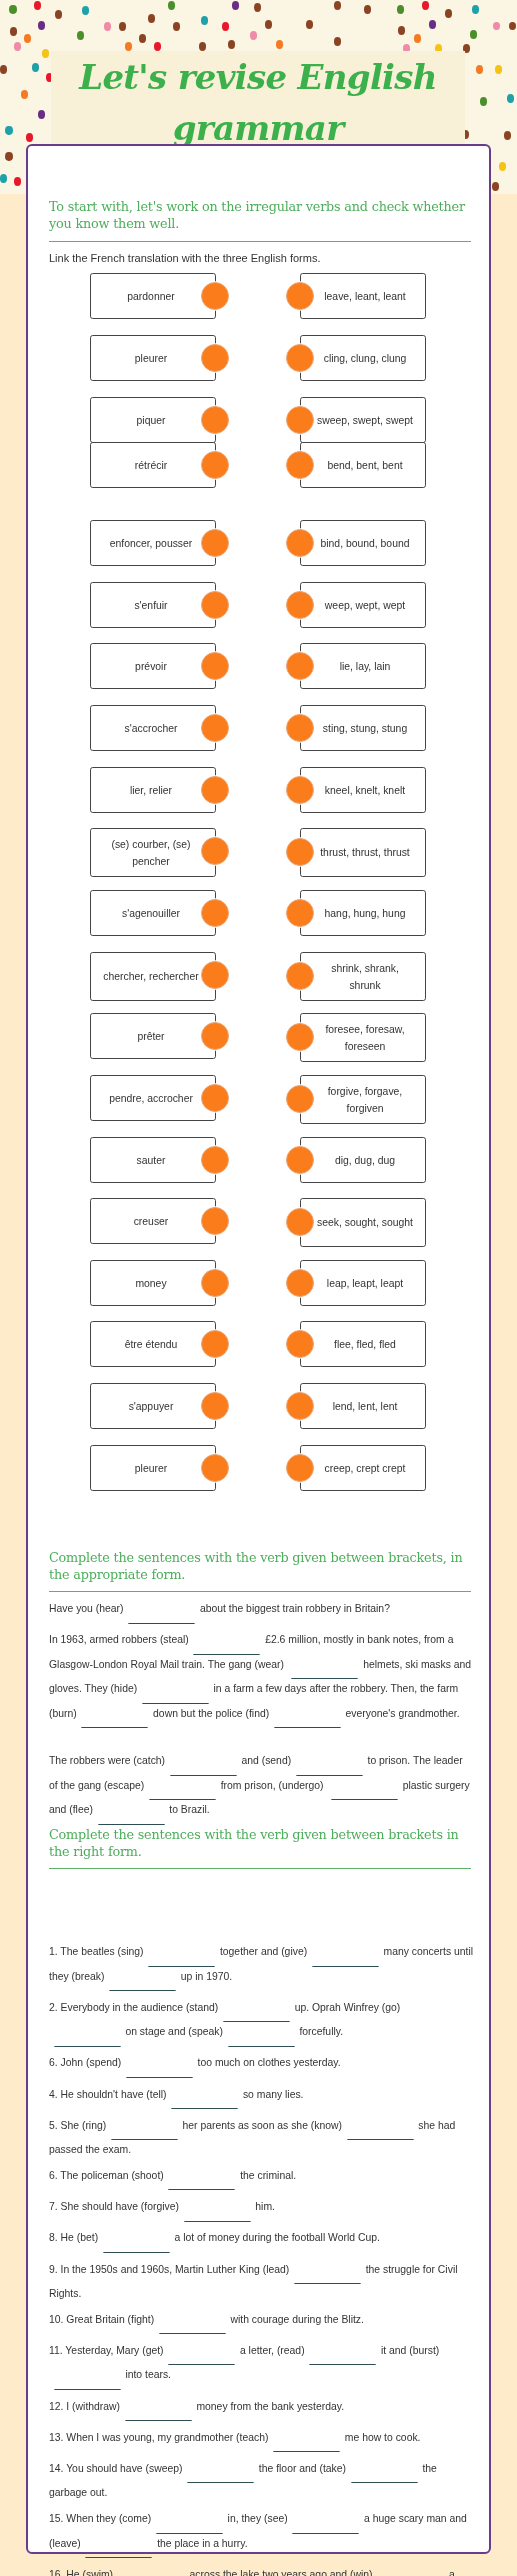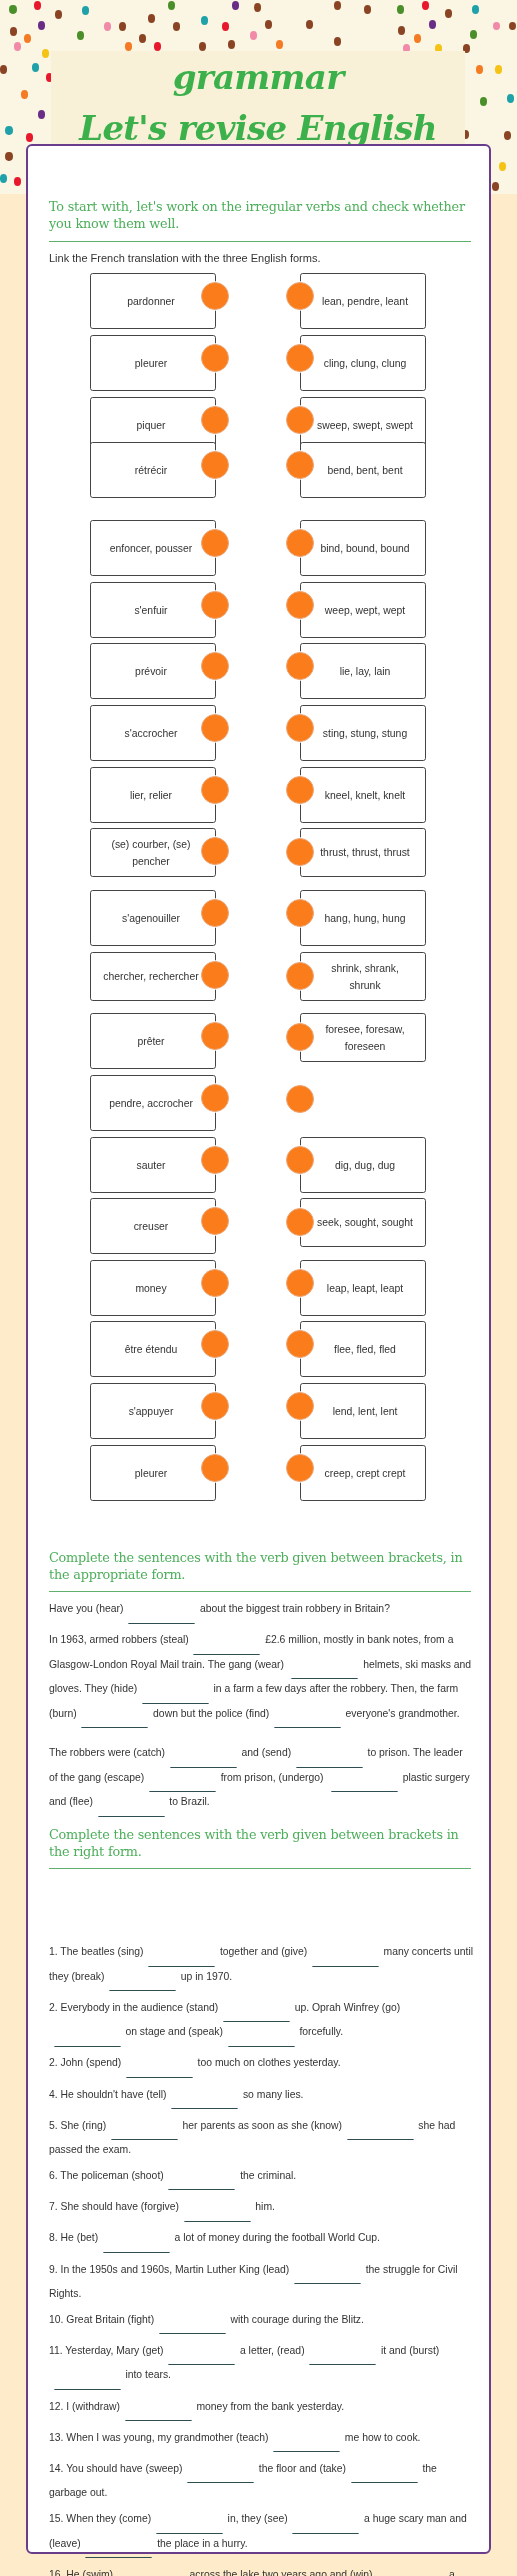--- a/index.html
+++ b/index.html
@@ -47,21 +47,21 @@
     border-top: 1.3px solid #5eb06a;
   }
   .instruction {
     position: absolute; left: 21px; width: 418px;
     font-family: "Liberation Sans", sans-serif;
     font-size: 11px; color: #333;
   }
   .match-row { position: absolute; left: 0; width: 465px; height: 47px; }
   .match-box {
     position: absolute; top: 0;
-    width: 126px; height: 56px;
+    width: 126px; height: 46px;
     border: 1px solid #444;
     border-radius: 2.7px;
     background: #fff;
     display: flex; align-items: center; justify-content: center;
     text-align: center;
     font-family: "Liberation Sans", sans-serif;
     font-size: 10.4px; line-height: 17px; color: #333;
     padding: 0 12px;
   }
   .match-box.left { left: 62px; padding-right: 16px; }
@@ -154,39 +154,39 @@
   <span class="dot" style="left:480px;top:97px;background:#4a8f2a"></span>
   <span class="dot" style="left:507px;top:94px;background:#1ea1a8"></span>
   <span class="dot" style="left:504px;top:131px;background:#8a4424"></span>
   <span class="dot" style="left:499px;top:162px;background:#f5c315"></span>
   <span class="dot" style="left:492px;top:182px;background:#8a4424"></span>
   <span class="dot" style="left:462px;top:130px;background:#8a4424"></span>
 </div>
 
 <div class="title-banner">
   <div class="title-text">
+    <div>Let's revise English</div>
     <div>grammar</div>
-    <div>Let's revise English</div>
   </div>
 </div>
 
 <div class="card">
 
   <div class="section-title" style="top:52px;">To start with, let's work on the irregular verbs and check whether you know them well.</div>
   <div class="divider" style="top:95px;"></div>
   <div class="instruction" style="top:106px;">Link the French translation with the three English forms.</div>
 
   <div id="match-area">
       <div class="match-row" style="top: 127px;">
         <div class="match-box left">
           <span>pardonner</span>
         </div>
         <div class="connector" style="left:173px;top:8.8px"></div>
         <div class="match-box right">
-          <span>lean, pendre, leant</span>
+          <span>leave, leant, leant</span>
         </div>
         <div class="connector" style="left:258px;top:8.8px"></div>
       </div>
       <div class="match-row" style="top: 189px;">
         <div class="match-box left">
           <span>pleurer</span>
         </div>
         <div class="connector" style="left:173px;top:8.8px"></div>
         <div class="match-box right">
           <span>cling, clung, clung</span>
@@ -301,20 +301,23 @@
         <div class="match-box right tall">
           <span>foresee, foresaw, foreseen</span>
         </div>
         <div class="connector" style="left:258px;top:10px"></div>
       </div>
       <div class="match-row" style="top: 929px;">
         <div class="match-box left">
           <span>pendre, accrocher</span>
         </div>
         <div class="connector" style="left:173px;top:8.8px"></div>
+        <div class="match-box right tall">
+          <span>forgive, forgave, forgiven</span>
+        </div>
         <div class="connector" style="left:258px;top:10px"></div>
       </div>
       <div class="match-row" style="top: 991px;">
         <div class="match-box left">
           <span>sauter</span>
         </div>
         <div class="connector" style="left:173px;top:8.8px"></div>
         <div class="match-box right">
           <span>dig, dug, dug</span>
         </div>
@@ -375,32 +378,32 @@
   <div class="section-title" style="top:1403px;">Complete the sentences with the verb given between brackets, in the appropriate form.</div>
   <div class="divider" style="top:1445px;"></div>
   <div class="para" style="top:1453px;">
     <p>
       <span>Have you (hear)</span><input class="blank" style=""><span>about the biggest train robbery in Britain?</span>
     </p>
     <p class="tight">
       <span>In 1963, armed robbers (steal)</span><input class="blank" style=""><span>£2.6 million, mostly in bank notes, from a Glasgow-London Royal Mail train. The gang (wear)</span>
       <input class="blank" style=""><span>helmets, ski masks and gloves. They (hide)</span><input class="blank" style=""><span>in a farm a few days after the robbery. Then, the farm (burn)</span><input class="blank" style=""><span>down but the police (find)</span><input class="blank" style=""><span>everyone's grandmother.</span>
     </p>
-    <p style="margin-top:15px;">
+    <p style="margin-top:23px;">
       <span>The robbers were (catch)</span><input class="blank" style=""><span>and (send)</span><input class="blank" style=""><span>to prison. The leader of the gang (escape)</span><input class="blank" style=""><span>from prison, (undergo)</span>
       <input class="blank" style=""><span>plastic surgery and (flee)</span><input class="blank" style=""><span>to Brazil.</span>
     </p>
   </div>
 
   <div class="section-title" style="top:1680px;">Complete the sentences with the verb given between brackets in the right form.</div>
   <div class="divider" style="top:1722px;"></div>
   <div class="para" id="s3-list" style="top:1796px;">
       <p><span>1. The beatles (sing)</span><input class="blank" style=""><span>together and (give)</span><input class="blank" style=""><span>many concerts until they (break)</span><input class="blank" style=""><span>up in 1970.</span></p>
       <p><span>2. Everybody in the audience (stand)</span><input class="blank" style=""><span>up. Oprah Winfrey (go)</span><input class="blank" style=""><span>on stage and (speak)</span><input class="blank" style=""><span>forcefully.</span></p>
-      <p><span>2. John (spend)</span><input class="blank" style=""><span>too much on clothes yesterday.</span></p>
+      <p><span>6. John (spend)</span><input class="blank" style=""><span>too much on clothes yesterday.</span></p>
       <p><span>4. He shouldn't have (tell)</span><input class="blank" style=""><span>so many lies.</span></p>
       <p><span>5. She (ring)</span><input class="blank" style=""><span>her parents as soon as she (know)</span><input class="blank" style=""><span>she had passed the exam.</span></p>
       <p><span>6. The policeman (shoot)</span><input class="blank" style=""><span>the criminal.</span></p>
       <p><span>7. She should have (forgive)</span><input class="blank" style=""><span>him.</span></p>
       <p><span>8. He (bet)</span><input class="blank" style=""><span>a lot of money during the football World Cup.</span></p>
       <p><span>9. In the 1950s and 1960s, Martin Luther King (lead)</span><input class="blank" style=""><span>the struggle for Civil Rights.</span></p>
       <p><span>10. Great Britain (fight)</span><input class="blank" style=""><span>with courage during the Blitz.</span></p>
       <p><span>11. Yesterday, Mary (get)</span><input class="blank" style=""><span>a letter, (read)</span><input class="blank" style=""><span>it and (burst)</span><input class="blank" style=""><span>into tears.</span></p>
       <p><span>12. I (withdraw)</span><input class="blank" style=""><span>money from the bank yesterday.</span></p>
       <p><span>13. When I was young, my grandmother (teach)</span><input class="blank" style=""><span>me how to cook.</span></p>

